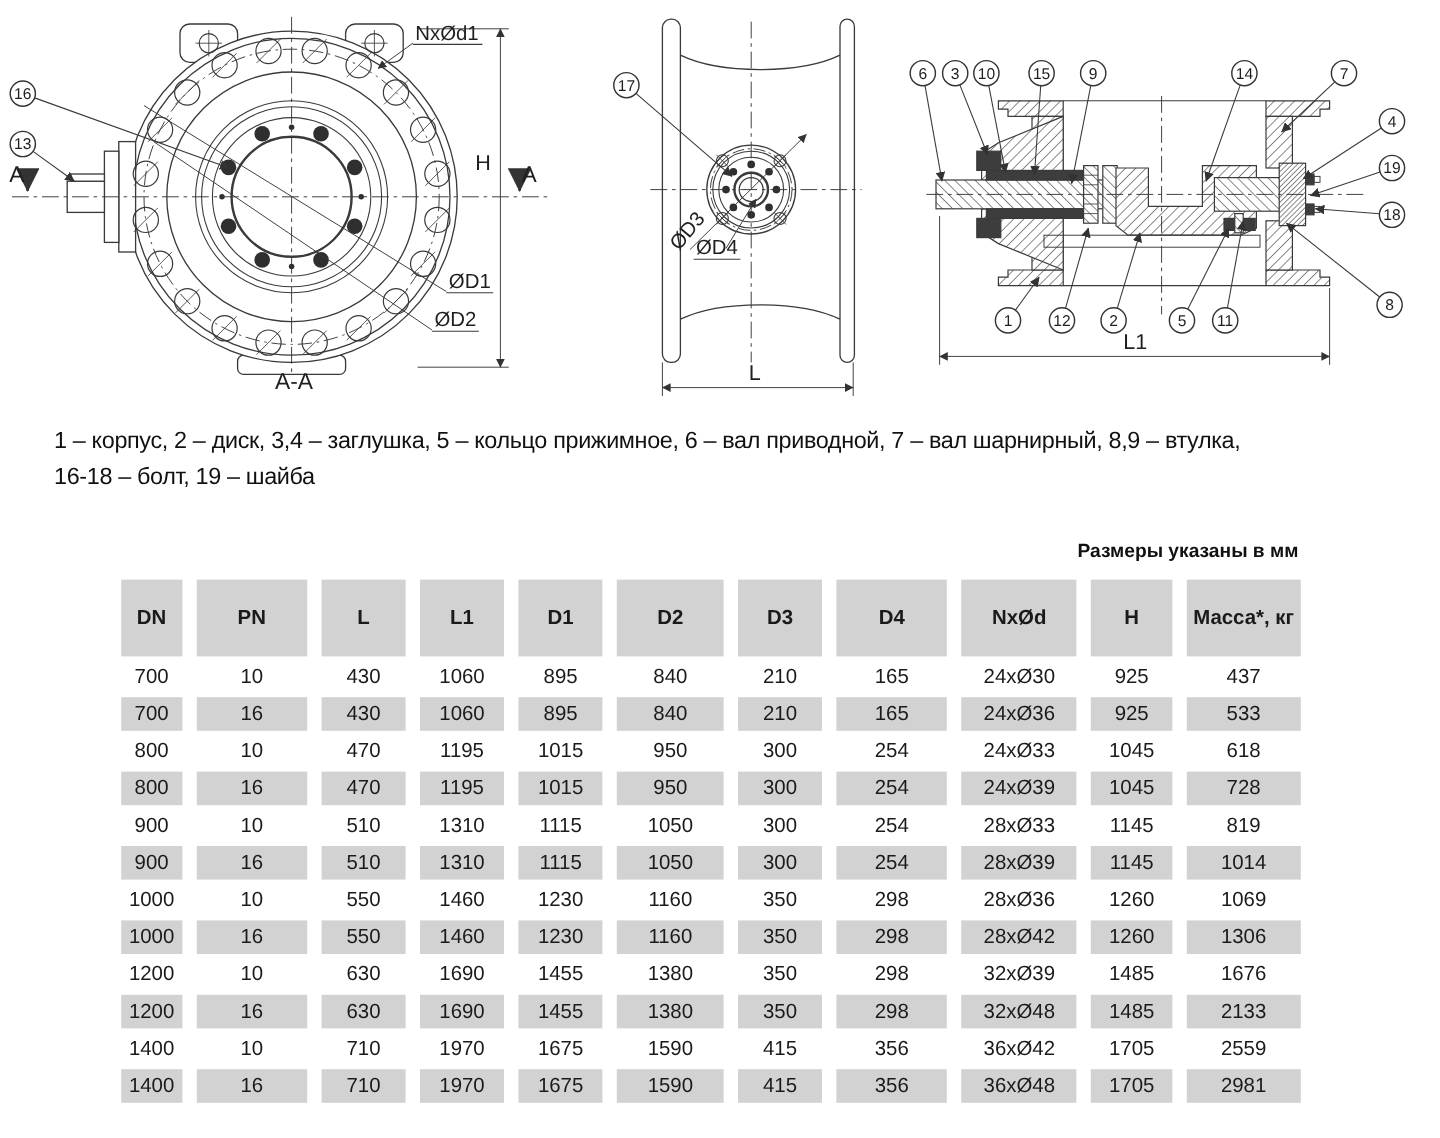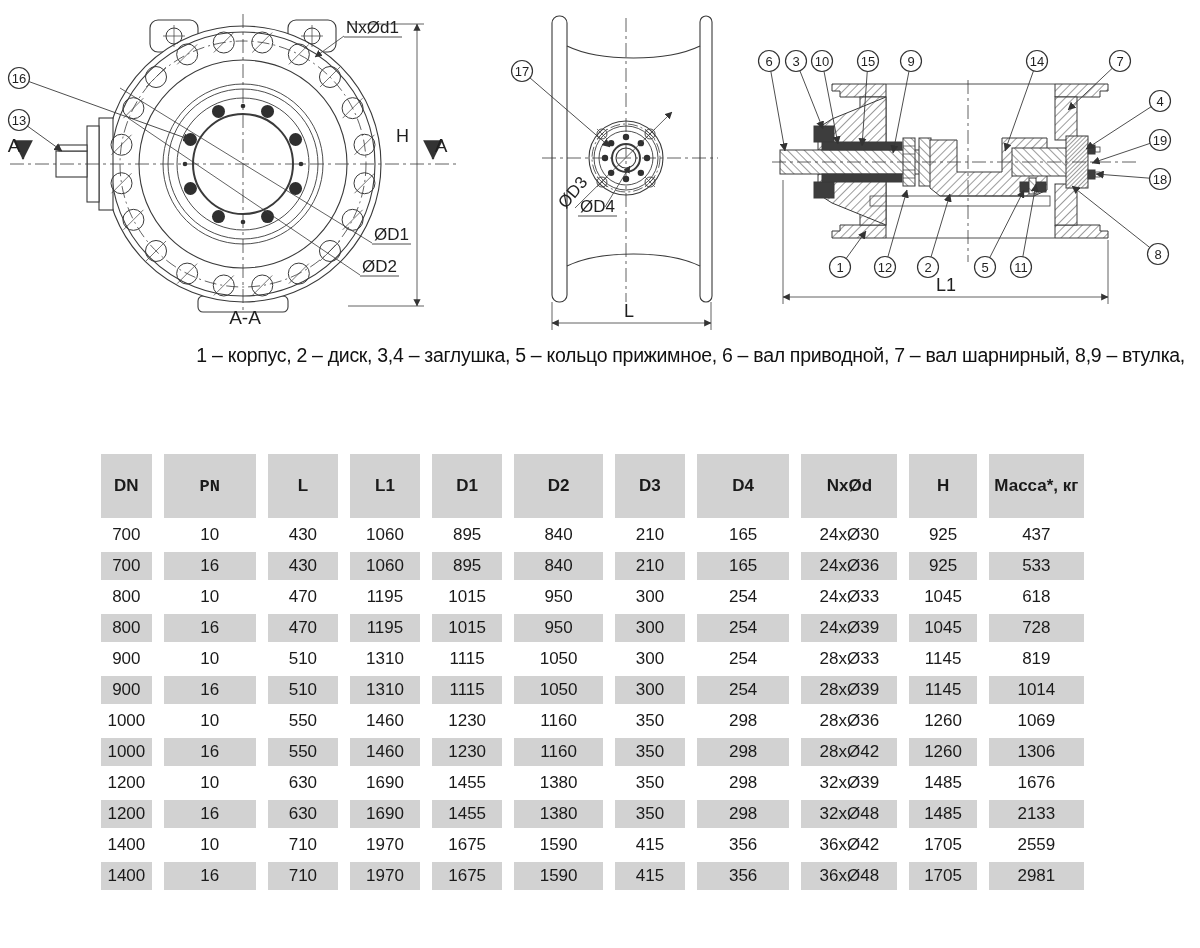--- a/index.html
+++ b/index.html
@@ -1,22 +1,22 @@
 <!DOCTYPE html>
 <html><head>
 <meta charset="utf-8">
 <style>
   html,body{margin:0;padding:0;background:#fff;}
   body{width:1200px;height:948px;position:relative;overflow:hidden;
        font-family:"Liberation Sans",sans-serif;color:#1a1a1a;}
   .canvas{position:absolute;inset:0;background:#fff;padding-left:47px;}
   .drawing{position:absolute;left:0;top:0;width:1200px;height:345px;}
   svg text{font-family:"Liberation Sans",sans-serif;fill:#1f1f1f;}
-  .legend{position:absolute;left:45px;top:340px;width:1140px;
-          font-size:19.5px;line-height:30px;letter-spacing:-0.3px;color:#111;text-align:right;}
+  .legend{position:absolute;left:45px;top:352px;width:1140px;
+          font-size:19.5px;line-height:30px;letter-spacing:-0.3px;color:#111;}
   .table-wrap{position:absolute;left:89px;top:451px;width:1007px;}
   .units-note{font-size:16px;font-weight:bold;text-align:right;
               padding-right:14px;margin-bottom:11px;color:#111;}
   table.dims{border-collapse:separate;border-spacing:12px 3px;table-layout:fixed;margin:0;}
   table.dims th{background:#d2d2d2;height:64px;font-size:17px;font-weight:bold;
                 text-align:center;vertical-align:middle;padding:0;}
   table.dims td{height:28px;font-size:17px;text-align:center;vertical-align:middle;
                 padding:0;background:#fff;}
   table.dims tr.alt td{background:#d2d2d2;}
 </style>
@@ -348,28 +348,30 @@
         <g>
           <line x1="1022.867340977916" y1="256.66737992219805" x2="1036" y2="184" stroke="#3a3a3a" stroke-width="0.9" marker-end="url(#arr)"></line>
           <circle cx="1021" cy="267" r="10.5" fill="#fff" stroke="#333" stroke-width="1.2"></circle>
           <text x="1021" y="271.5" font-size="13" text-anchor="middle">11</text>
         </g>
       </g>
 </svg>
 
 <div class="legend">
   <div>1 – корпус, 2 – диск, 3,4 – заглушка, 5 – кольцо прижимное, 6 – вал приводной, 7 – вал шарнирный, 8,9 – втулка,</div>
+  <div>16-18 – болт, 19 – шайба</div>
 </div>
 
 <div class="table-wrap">
+  <div class="units-note">Размеры указаны в мм</div>
   <table class="dims">
     <thead>
           <tr id="dims-head">
             <th style="width: 51px;">DN</th>
-            <th style="width: 94px; font-family: Liberation Mono, monospace;">PN</th>
+            <th style="width: 94px;">PN</th>
             <th style="width: 71px;">L</th>
             <th style="width: 71px;">L1</th>
             <th style="width: 71px;">D1</th>
             <th style="width: 90px;">D2</th>
             <th style="width: 71px;">D3</th>
             <th style="width: 94px;">D4</th>
             <th style="width: 97px; margin-top: 28px;">NxØd</th>
             <th style="width: 68px;">H</th>
             <th style="width: 96px;">Масса*, кг</th>
           </tr>

